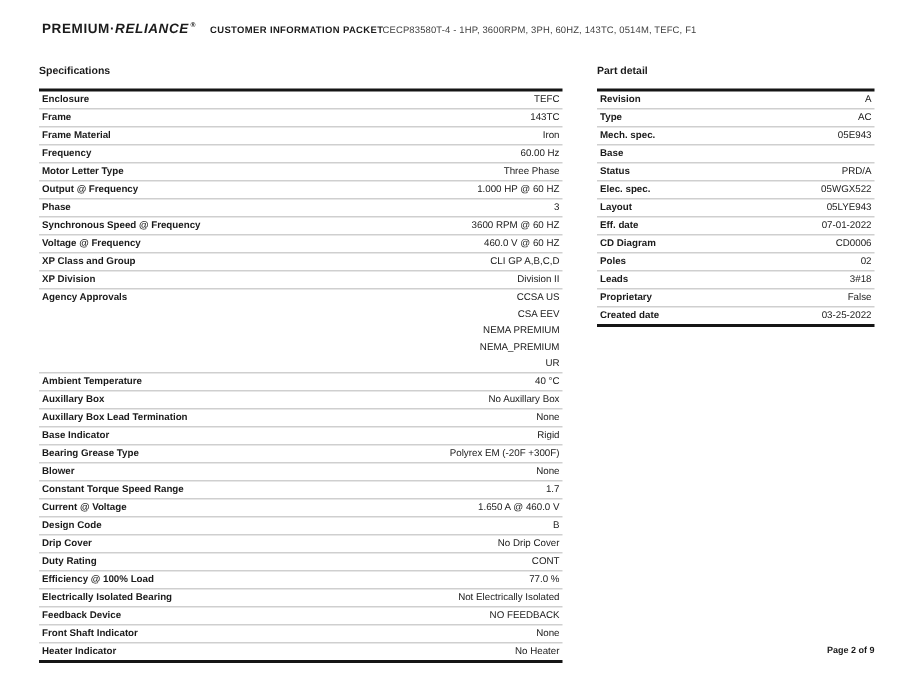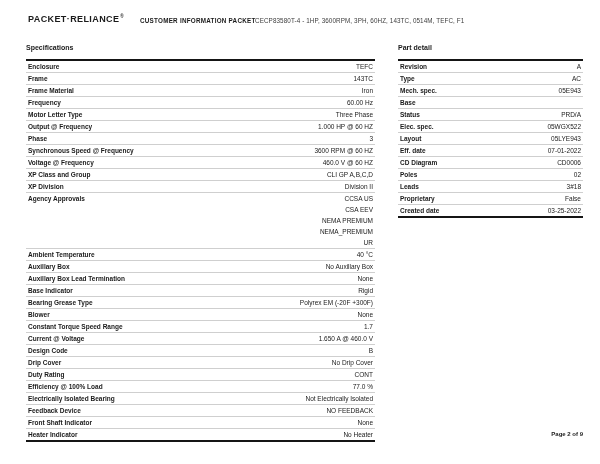--- a/index.html
+++ b/index.html
@@ -3,21 +3,21 @@
 <meta charset="utf-8">
 <style>
   html,body{margin:0;padding:0;background:#ffffff;}
   .page{
     position:relative;width:600px;height:464px;background:#ffffff;
     font-family:"Liberation Sans",sans-serif;color:#1a1a1a;overflow:hidden;
   }
   
   .logo{position:absolute;left:28px;top:14px;font-size:9px;font-weight:bold;
         letter-spacing:.4px;white-space:nowrap;}
-  .logo .reliance{}
+  .logo .reliance{font-style:italic;}
   .logo .reg{font-size:4.5px;vertical-align:super;margin-left:1px;}
   .doctitle{position:absolute;left:140px;top:17px;font-size:6.3px;font-weight:bold;
         letter-spacing:.25px;white-space:nowrap;}
   .product{position:absolute;left:255px;top:17px;font-size:6.3px;color:#3d3d3d;
         letter-spacing:.1px;white-space:nowrap;}
   
   .col{position:absolute;top:44px;}
   .col-spec{left:26px;width:349px;}
   .col-part{left:398px;width:185px;}
   .col-title{font-size:7px;font-weight:bold;margin:0 0 8px 0;}
@@ -30,21 +30,21 @@
   .val{font-size:6.5px;text-align:right;white-space:nowrap;}
   
   .page-num{position:absolute;right:17px;top:431px;font-size:6px;font-weight:bold;}
 </style>
 </head>
 <body>
 
 <div class="page">
 
   <div class="logo">
-    <span>PACKET</span><span>·</span><span class="reliance">RELIANCE</span><span class="reg">®</span>
+    <span>PREMIUM</span><span>·</span><span class="reliance">RELIANCE</span><span class="reg">®</span>
   </div>
   <div class="doctitle">CUSTOMER INFORMATION PACKET</div>
   <div class="product">CECP83580T-4 - 1HP, 3600RPM, 3PH, 60HZ, 143TC, 0514M, TEFC, F1</div>
 
   <div class="col col-spec">
     <div class="col-title">Specifications</div>
     <div class="tbl">
         <div class="lrow">
           <div class="line">
             <span class="lbl">Enclosure</span>

